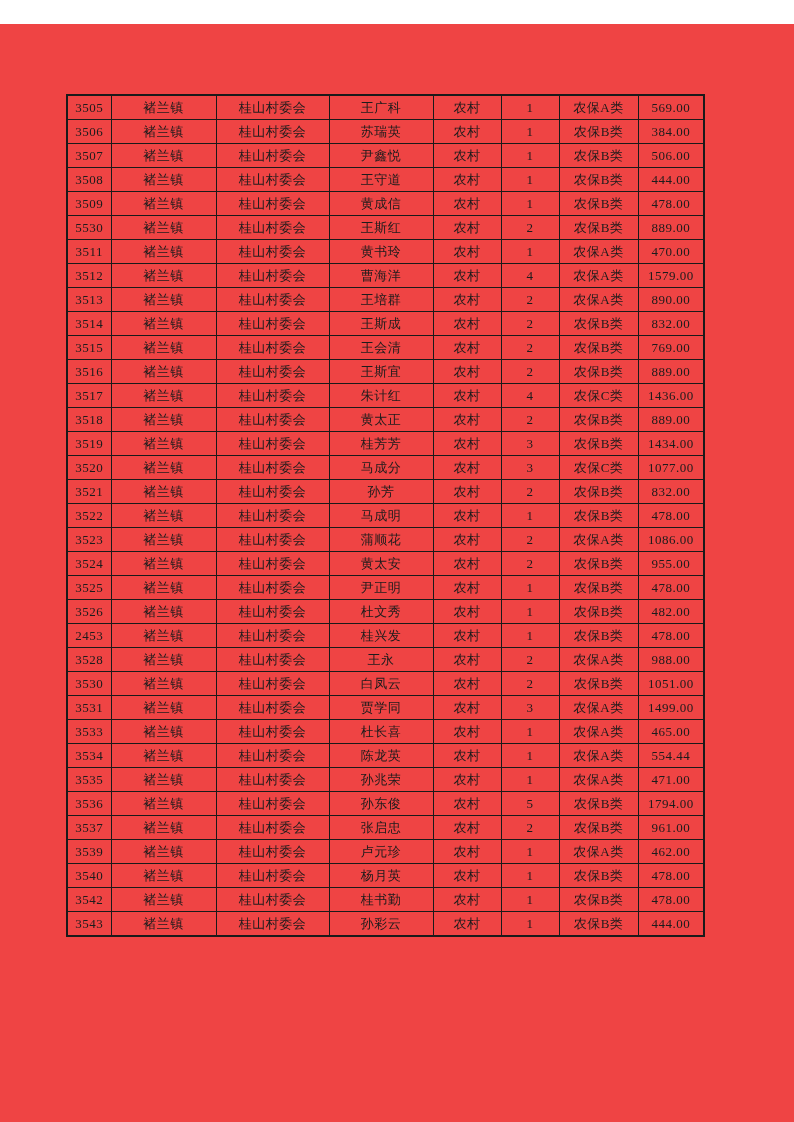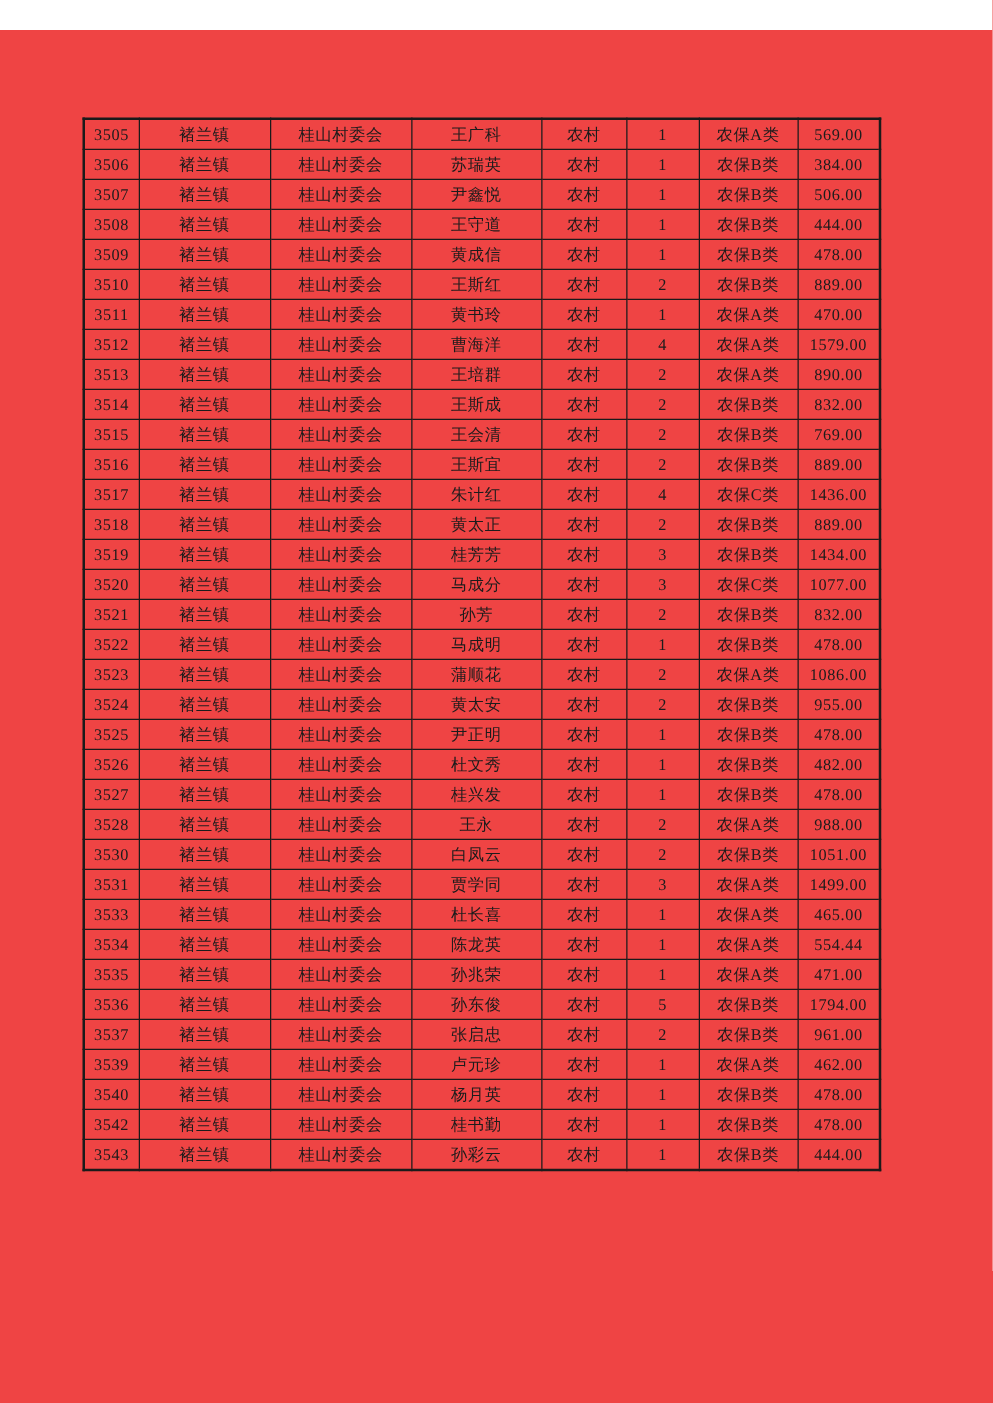--- a/index.html
+++ b/index.html
@@ -108,21 +108,21 @@
           <td class="col-serial">3509</td>
           <td class="col-town">褚兰镇</td>
           <td class="col-village">桂山村委会</td>
           <td class="col-name">黄成信</td>
           <td class="col-type">农村</td>
           <td class="col-count">1</td>
           <td class="col-category">农保B类</td>
           <td class="col-amount">478.00</td>
         </tr>
         <tr>
-          <td class="col-serial">3510</td>
+          <td class="col-serial">5530</td>
           <td class="col-town">褚兰镇</td>
           <td class="col-village">桂山村委会</td>
           <td class="col-name">王斯红</td>
           <td class="col-type">农村</td>
           <td class="col-count">2</td>
           <td class="col-category">农保B类</td>
           <td class="col-amount">889.00</td>
         </tr>
         <tr>
           <td class="col-serial">3511</td>
@@ -278,21 +278,21 @@
           <td class="col-serial">3526</td>
           <td class="col-town">褚兰镇</td>
           <td class="col-village">桂山村委会</td>
           <td class="col-name">杜文秀</td>
           <td class="col-type">农村</td>
           <td class="col-count">1</td>
           <td class="col-category">农保B类</td>
           <td class="col-amount">482.00</td>
         </tr>
         <tr>
-          <td class="col-serial">3527</td>
+          <td class="col-serial">2453</td>
           <td class="col-town">褚兰镇</td>
           <td class="col-village">桂山村委会</td>
           <td class="col-name">桂兴发</td>
           <td class="col-type">农村</td>
           <td class="col-count">1</td>
           <td class="col-category">农保B类</td>
           <td class="col-amount">478.00</td>
         </tr>
         <tr>
           <td class="col-serial">3528</td>

